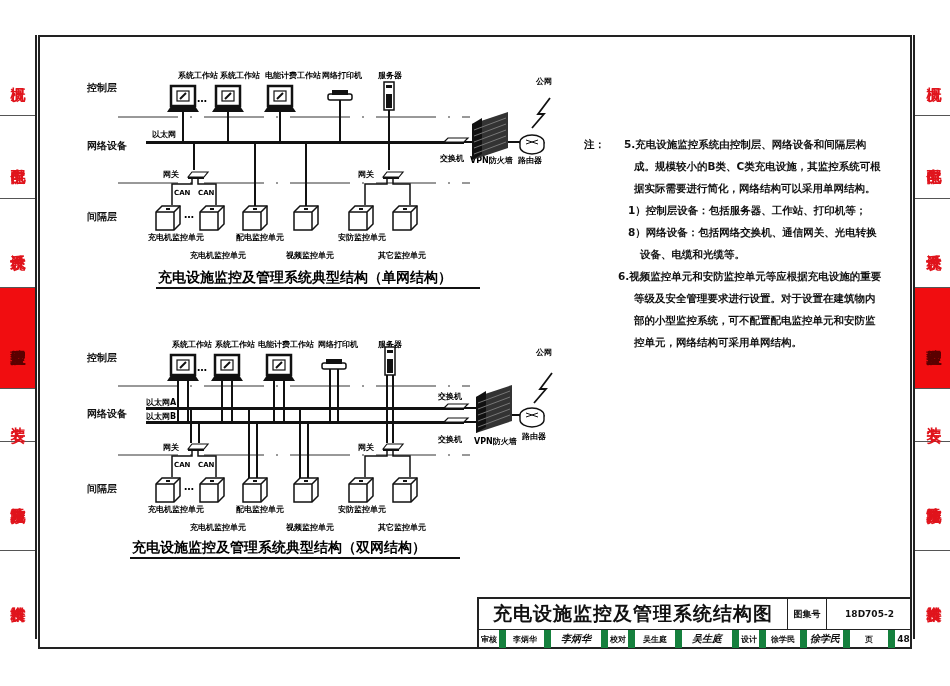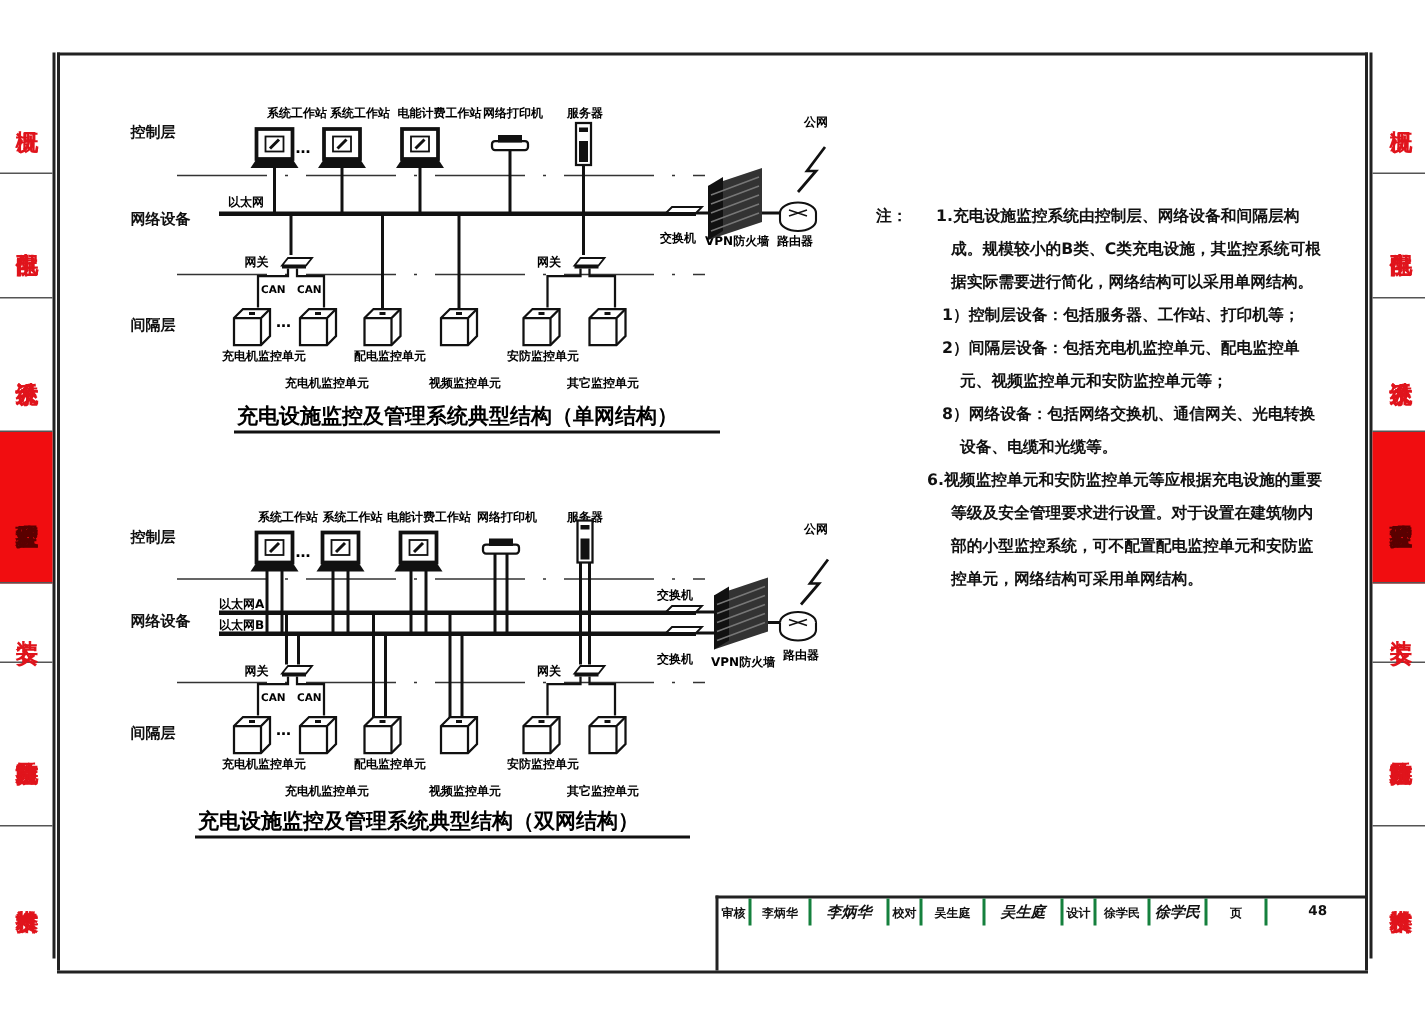--- a/index.html
+++ b/index.html
@@ -24,21 +24,21 @@
   .indent1 { padding-left:40px; text-indent:-12px; }
   .titleblock { position:absolute; left:477px; top:597px; width:435px; height:50px;
                 border-left:2px solid #222; border-top:2px solid #222; box-sizing:border-box; }
   .tb-row1 { display:flex; height:30px; border-bottom:1px solid #222; }
   .tb-row2 { display:flex; height:18px; font-size:10px; }
   .tb-title { flex:0 0 308px; font-size:19px; font-weight:bold; display:flex; align-items:center;
               justify-content:center; border-right:1px solid #222; letter-spacing:1px; }
   .tb-lbl { flex:0 0 38px; border-right:1px solid #222; font-size:9px; font-weight:bold;
             display:flex; align-items:center; justify-content:center; }
   .tb-val { flex:1; display:flex; align-items:center; justify-content:center; font-size:9px; font-weight:bold; }
-  .c { border-right:2px solid #15803d; display:flex; align-items:center; justify-content:center; font-weight:bold; }
+  .c { border-right:7px solid #15803d; display:flex; align-items:center; justify-content:center; font-weight:bold; }
   .sig { font-family:"DejaVu Serif", serif; font-style:italic; font-weight:bold; font-size:10px; }
 </style>
 </head>
 <body>
 
 <div class="side left">
   <div class="tab" style="height:80px">
       <span style="writing-mode:vertical-rl;text-orientation:upright;">概况</span>
     </div>
   <div class="tab" style="height:82px">
@@ -292,29 +292,33 @@
   <use href="#firewall" x="416" y="72"></use>
   <use href="#router" x="472" y="90"></use>
   <use href="#bolt" x="482" y="62"></use>
   <text x="72" y="227" font-size="14" font-weight="bold">充电设施监控及管理系统典型结构（双网结构）</text>
   <line x1="70" y1="233" x2="400" y2="233" stroke="#111" stroke-width="2"></line>
 </svg>
 
 <div class="notes">
   <span class="lbl">注：</span>
   <div style="padding-left:22px">
-    <div class="indent1" style="padding-left:28px;text-indent:-10px">1.充电设施监控系统由控制层、网络设备和间隔层构成。规模较小的B类、C类充电设施，其监控系统可根据实际需要进行简化，网络结构可以采用单网结构。</div>
+    <div class="indent1" style="padding-left:28px;text-indent:-10px">5.充电设施监控系统由控制层、网络设备和间隔层构成。规模较小的B类、C类充电设施，其监控系统可根据实际需要进行简化，网络结构可以采用单网结构。</div>
     <div style="padding-left:22px">1）控制层设备：包括服务器、工作站、打印机等；</div>
-    <div style="padding-left:34px;text-indent:-12px">2）间隔层设备：包括充电机监控单元、配电监控单元、视频监控单元和安防监控单元等；</div>
     <div style="padding-left:34px;text-indent:-12px">8）网络设备：包括网络交换机、通信网关、光电转换设备、电缆和光缆等。</div>
     <div class="indent1" style="padding-left:28px;text-indent:-16px">6.视频监控单元和安防监控单元等应根据充电设施的重要等级及安全管理要求进行设置。对于设置在建筑物内部的小型监控系统，可不配置配电监控单元和安防监控单元，网络结构可采用单网结构。</div>
   </div>
 </div>
 
 <div class="titleblock">
+  <div class="tb-row1">
+    <div class="tb-title">充电设施监控及管理系统结构图</div>
+    <div class="tb-lbl">图集号</div>
+    <div class="tb-val">18D705-2</div>
+  </div>
   <div class="tb-row2">
     <div class="c" style="flex:0 0 20px;font-size:8px">审核</div>
     <div class="c" style="flex:0 0 38px;font-size:8px">李炳华</div>
     <div class="c sig" style="flex:0 0 50px">李炳华</div>
     <div class="c" style="flex:0 0 20px;font-size:8px">校对</div>
     <div class="c" style="flex:0 0 40px;font-size:8px">吴生庭</div>
     <div class="c sig" style="flex:0 0 50px">吴生庭</div>
     <div class="c" style="flex:0 0 20px;font-size:8px">设计</div>
     <div class="c" style="flex:0 0 34px;font-size:8px">徐学民</div>
     <div class="c sig" style="flex:0 0 36px">徐学民</div>

